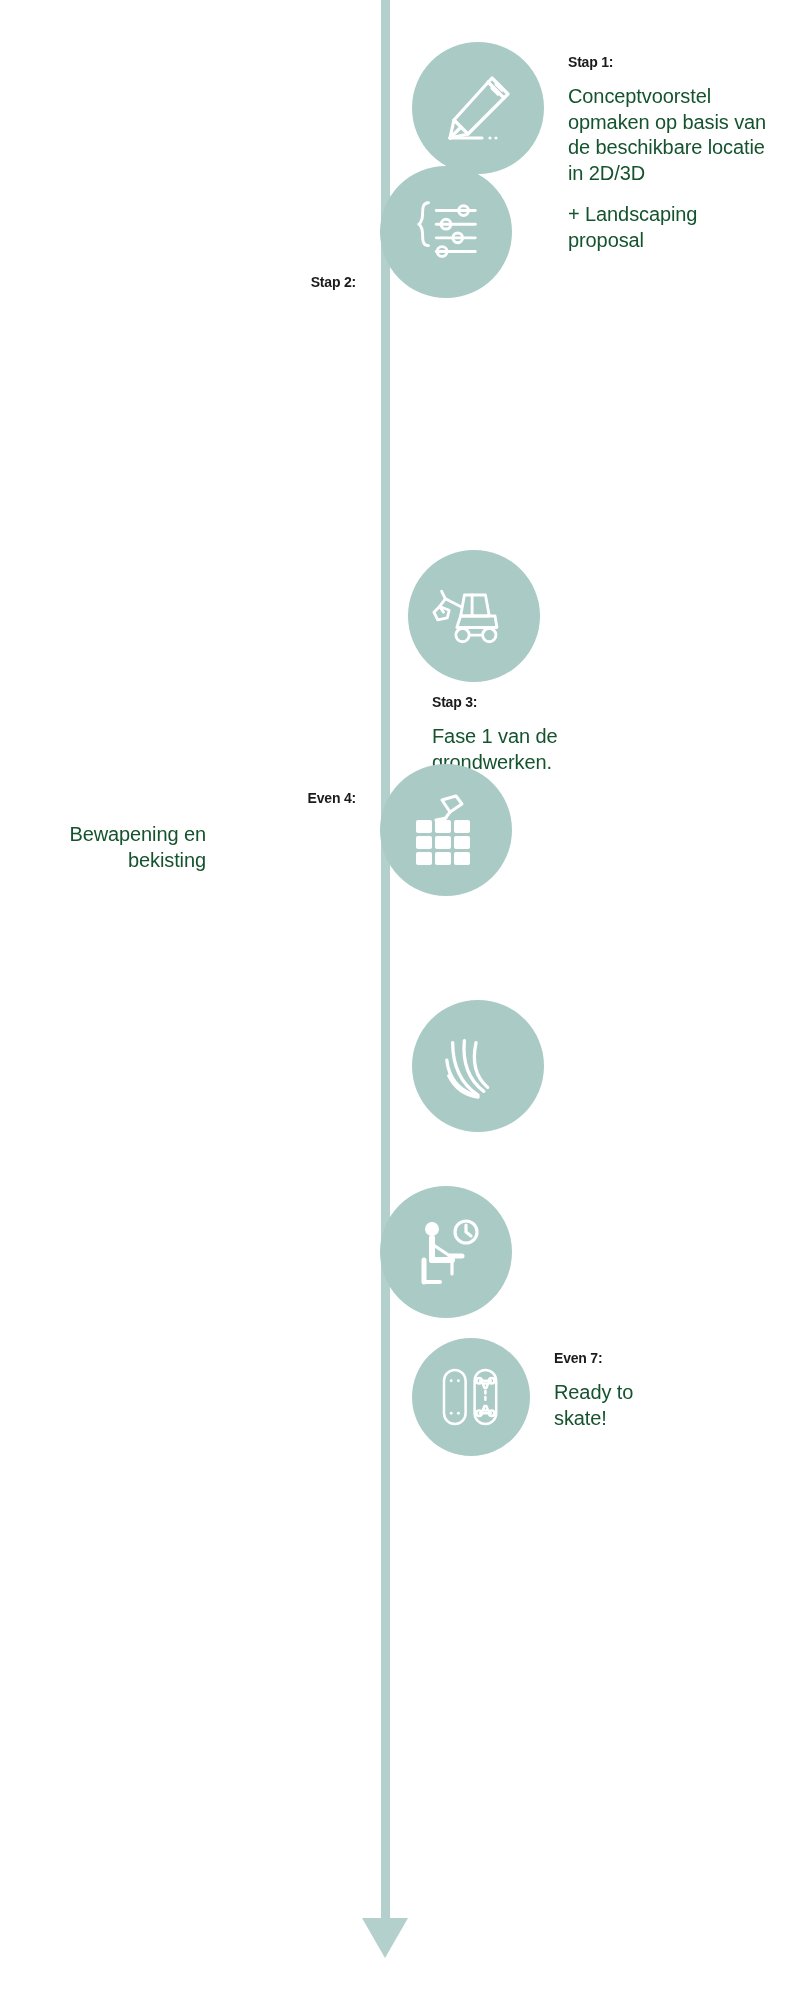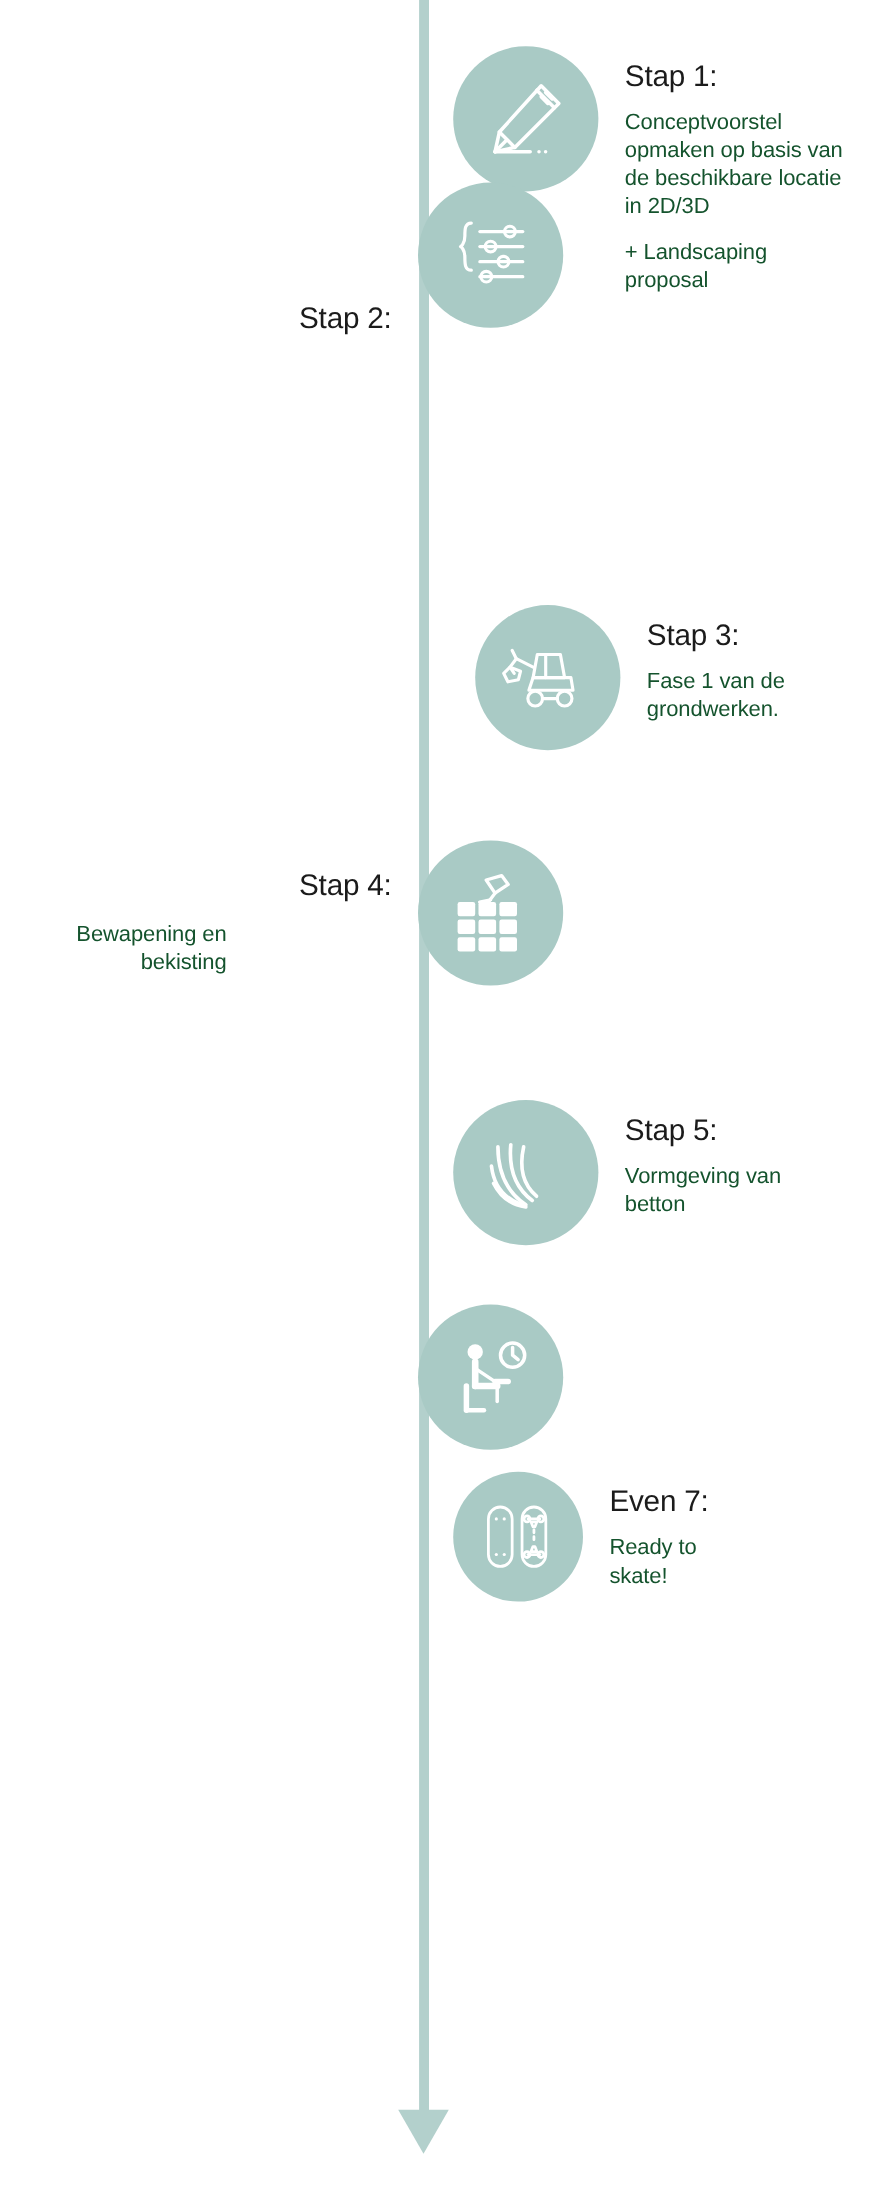--- a/index.html
+++ b/index.html
@@ -62,40 +62,40 @@
   }
 
   .icon-circle svg { display: block; }
 
   .step-text { padding-top: 12px; }
 
   .step.right .step-text { margin-left: 24px; width: 205px; }
   .step.left  .step-text { margin-right: 24px; width: 340px; text-align: right; }
 
   .step-title {
-    font-size: 27px;
-    font-weight: normal;
+    font-size: 14px;
+    font-weight: bold;
     color: #1b1b1b;
     letter-spacing: -0.2px;
     margin-bottom: 14px;
   }
 
   .step-body {
     font-size: 20px;
     line-height: 1.28;
     color: #14532d;
     letter-spacing: -0.1px;
   }
 
   .step-body + .step-body { margin-top: 16px; }
 
   
   #step-1 { left: 412px; top: 42px; }
   #step-2 { left: 0;     top: 262px; width: 512px; }
-  #step-3 { left: 432px; top: 550px; }
+  #step-3 { left: 408px; top: 550px; flex-direction: column; }
   #step-4 { left: 0;     top: 778px; width: 512px; }
   #step-5 { left: 412px; top: 1000px; }
   #step-6 { left: 0;     top: 1198px; width: 512px; }
   #step-7 { left: 412px; top: 1338px; }
 
   
   .step.left .step-title { margin-bottom: 16px; }
 </style>
 </head>
 <body>
@@ -166,21 +166,21 @@
       </span>
     </div>
     <div class="step-text">
       <div class="step-title">Stap 3:</div>
       <div class="step-body">Fase 1 van de grondwerken.</div>
     </div>
   </div>
 
   <div class="step left" id="step-4">
     <div class="step-text" style="width:300px;">
-      <div class="step-title">Stap 4:</div>
+      <div class="step-title">Even 4:</div>
       <div class="step-body" style="width:150px;">Bewapening en bekisting</div>
     </div>
     <div class="icon-circle" style="margin-top:-14px;">
       <span>
         <svg width="80" height="80" viewBox="0 0 80 80" fill="none">
           <g stroke="#ffffff" stroke-width="3" stroke-linecap="round" stroke-linejoin="round">
             <path d="M36 10 L50 6 L56 14 L44 22 Z"></path>
             <path d="M44 22 L38 30"></path>
             <path d="M30 30 L40 28"></path>
           </g>
@@ -205,24 +205,20 @@
       <span>
         <svg width="78" height="78" viewBox="0 0 80 80" fill="none" stroke="#ffffff" stroke-width="3.4" stroke-linecap="round">
           <path d="M14 16 C14 40 22 58 40 70"></path>
           <path d="M26 14 C24 36 30 54 46 66"></path>
           <path d="M38 16 C34 34 36 50 50 62"></path>
           <path d="M8 34 C10 52 20 64 36 70"></path>
           <path d="M10 50 C16 62 26 70 40 72"></path>
         </svg>
       </span>
     </div>
-    <div class="step-text">
-      <div class="step-title">Stap 5:</div>
-      <div class="step-body" style="width:145px;">Vormgeving van betton</div>
-    </div>
   </div>
 
   <div class="step left" id="step-6">
     <div class="icon-circle" style="margin-top:-12px;">
       <span>
         <svg width="80" height="80" viewBox="0 0 80 80" fill="none">
           <g stroke="#ffffff" stroke-width="3.2" stroke-linecap="round" stroke-linejoin="round">
             <circle cx="60" cy="20" r="11"></circle>
             <path d="M60 13 L60 20 L65 24"></path>
             <circle cx="26" cy="17" r="7" fill="#ffffff" stroke="none"></circle>

